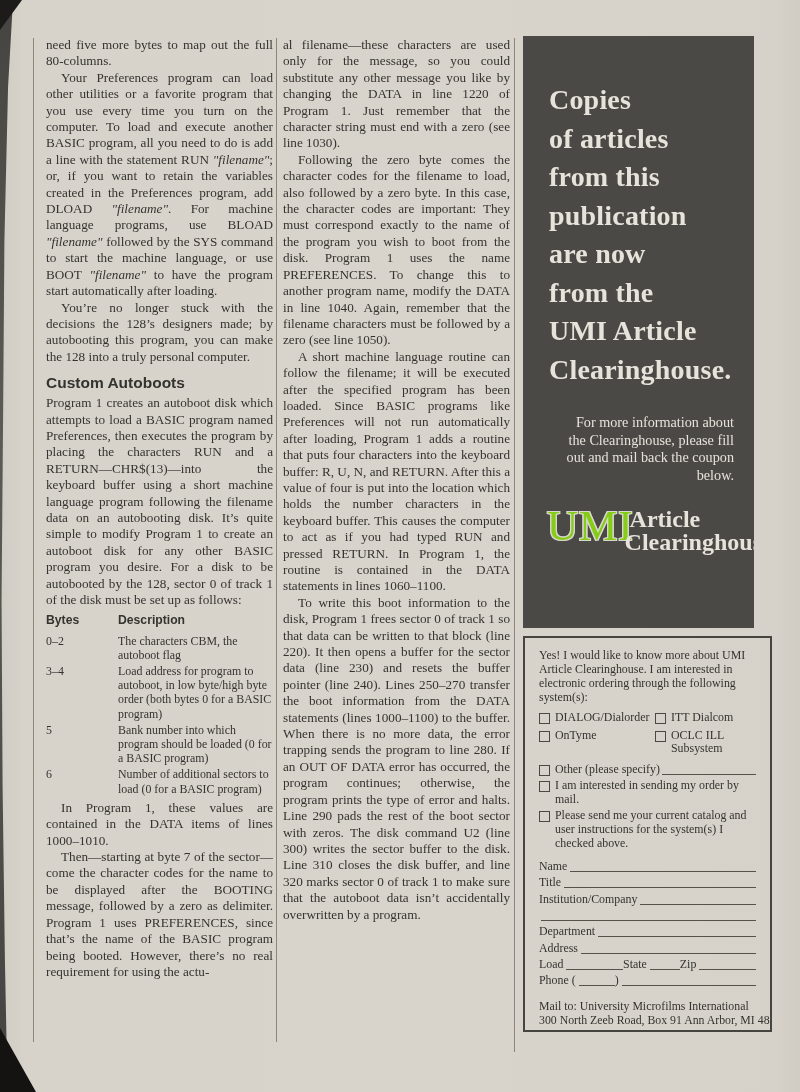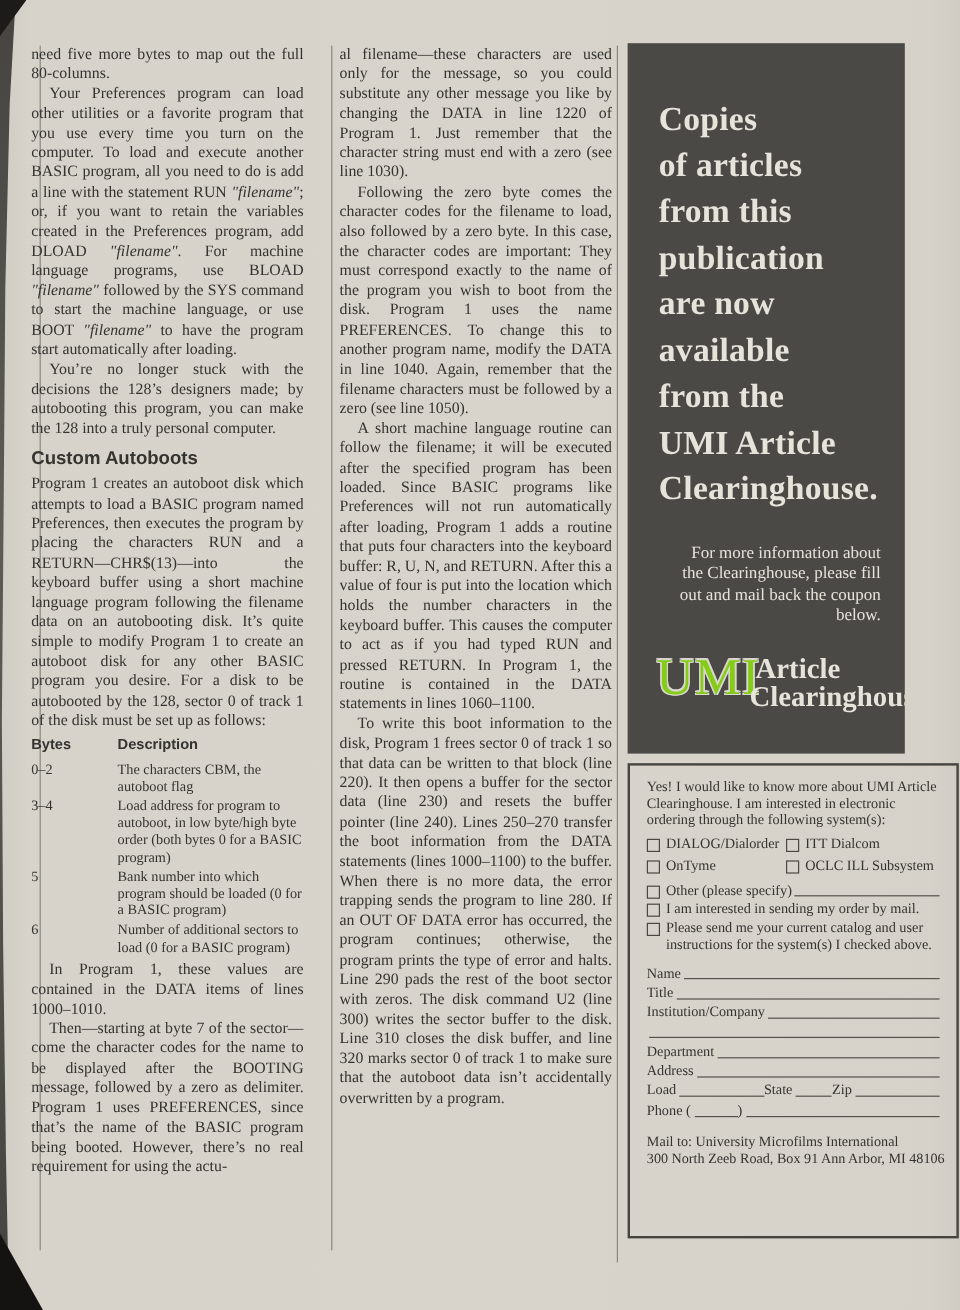--- a/index.html
+++ b/index.html
@@ -17,21 +17,21 @@
   .corner-bottom{position:absolute;left:0;bottom:0;width:36px;height:64px;background:#141311;
     clip-path:polygon(0 0,100% 100%,0 100%);}
   .vrule{position:absolute;width:1px;background:#8b877d;}
   .vrule.r1{left:33px;top:38px;height:1004px;}
   .vrule.r2{left:276px;top:38px;height:1004px;}
   .vrule.r3{left:514px;top:38px;height:1014px;}
 
   
   .text-col{position:absolute;top:37px;width:227px;font-size:13.2px;line-height:16.4px;
     text-align:justify;overflow:hidden;}
-  .col-left{left:26px;height:1008px;}
+  .col-left{left:46px;height:1008px;}
   .col-mid{left:283px;height:1018px;}
   .text-col p{margin:0;}
   .text-col p.indent{text-indent:15px;}
   .section-heading{font-family:"Liberation Sans","DejaVu Sans",sans-serif;font-weight:bold;
     font-size:15.5px;line-height:18px;margin:9px 0 3px;text-align:left;}
   .spec-table{font-size:11.9px;line-height:14.2px;text-align:left;margin:5px 0 4px;}
   .spec-head{display:flex;font-family:"Liberation Sans","DejaVu Sans",sans-serif;
     font-weight:bold;font-size:12.2px;margin:3px 0 6px;}
   .spec-row{display:flex;margin-bottom:2px;}
   .spec-col-bytes{width:46px;flex:none;}
@@ -49,21 +49,21 @@
   .ad-info p{margin:0;text-indent:16px;}
   .ad-logo{display:flex;margin:22px 0 0 24px;align-items:flex-start;}
   .logo-umi{font-size:43px;line-height:40px;font-weight:normal;color:#84cc16;letter-spacing:1px;
     text-shadow:-1.2px -1.2px 0 #d9d6ce,1.2px -1.2px 0 #d9d6ce,-1.2px 1.2px 0 #d9d6ce,
       1.2px 1.2px 0 #d9d6ce,-1.2px 0 0 #d9d6ce,1.2px 0 0 #d9d6ce,0 -1.2px 0 #d9d6ce,0 1.2px 0 #d9d6ce;}
   .logo-text{margin-left:-4px;font-weight:bold;}
   .logo-line1{font-size:24px;line-height:21px;margin-top:3px;}
   .logo-line2{font-size:24px;line-height:24px;margin-left:-5px;}
 
   
-  .coupon{position:absolute;left:523px;top:636px;width:276px;height:396px;border:2px solid #46443f;
+  .coupon{position:absolute;left:523px;top:636px;width:249px;height:396px;border:2px solid #46443f;
     box-sizing:border-box;padding:11px 14px 8px;font-size:11.9px;line-height:13.9px;
     text-align:left;overflow:hidden;}
   .coupon-intro{margin:0 0 4px;}
   .cb-grid{display:grid;grid-template-columns:116px 1fr;margin:2px 0 5px;}
   .cb-item{display:flex;margin:2px 0;}
   .cb{width:9px;height:9px;border:1px solid #4a4843;flex:none;margin:2px 5px 0 0;background:transparent;}
   .cb-label{flex:1;}
   .cb-fill-row .cb-label{display:flex;}
   .fill{flex:1;border-bottom:1px solid #55524c;margin:0 0 2px 2px;min-width:10px;}
   .form-section{margin-top:7px;}
@@ -125,21 +125,20 @@
     <p class="indent">To write this boot information to the disk, Program 1 frees sector 0 of track 1 so that data can be written to that block (line 220). It then opens a buffer for the sector data (line 230) and resets the buffer pointer (line 240). Lines 250–270 transfer the boot information from the DATA statements (lines 1000–1100) to the buffer. When there is no more data, the error trapping sends the program to line 280. If an OUT OF DATA error has occurred, the program continues; otherwise, the program prints the type of error and halts. Line 290 pads the rest of the boot sector with zeros. The disk command U2 (line 300) writes the sector buffer to the disk. Line 310 closes the disk buffer, and line 320 marks sector 0 of track 1 to make sure that the autoboot data isn’t accidentally overwritten by a program.</p>
   </div>
 
   <div class="ad-box">
     <div class="ad-headline">
       <div>Copies</div>
       <div>of articles</div>
       <div>from this</div>
       <div>publication</div>
       <div>are now</div>
-      <div>available</div>
       <div>from the</div>
       <div>UMI Article</div>
       <div>Clearinghouse.</div>
     </div>
     <div class="ad-info">
       <p>For more information about the Clearinghouse, please fill out and mail back the coupon below.</p>
     </div>
     <div class="ad-logo">
       <span class="logo-umi">UMI</span>
       <span class="logo-text">

